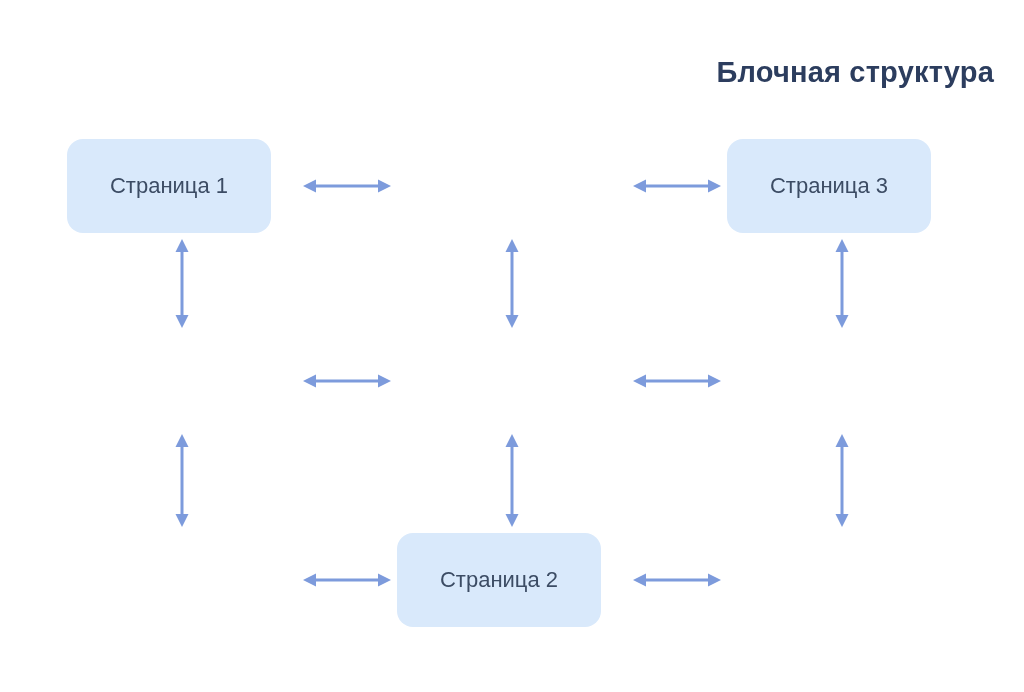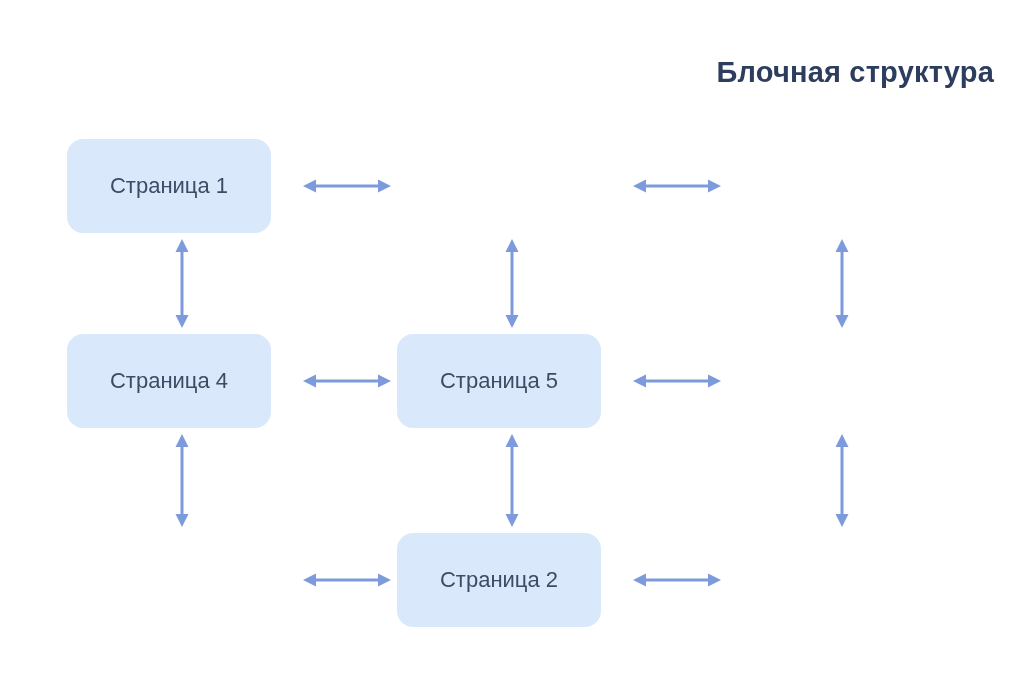--- a/index.html
+++ b/index.html
@@ -40,22 +40,21 @@
   .arrow polygon{fill:var(--arrow);}
 </style>
 </head>
 <body>
 
 <div class="stage">
 
   <div class="diagram-title">Блочная структура</div>
 
   <div class="block r0 c0">Страница 1</div>
-  <div class="block r1 c0">Страница 4</div>
-  <div class="block r1 c1">Страница 5</div>
+  <div class="block r0 c2">Страница 3</div>
   <div class="block r2 c1">Страница 2</div>
 
   <svg class="arrows" width="1024" height="692" viewBox="0 0 1024 692">
 
     <g class="arrow">
       <line x1="314" y1="186" x2="380" y2="186"></line>
       <polygon points="303,186 316,179.5 316,192.5"></polygon>
       <polygon points="391,186 378,179.5 378,192.5"></polygon>
     </g>
     <g class="arrow">

